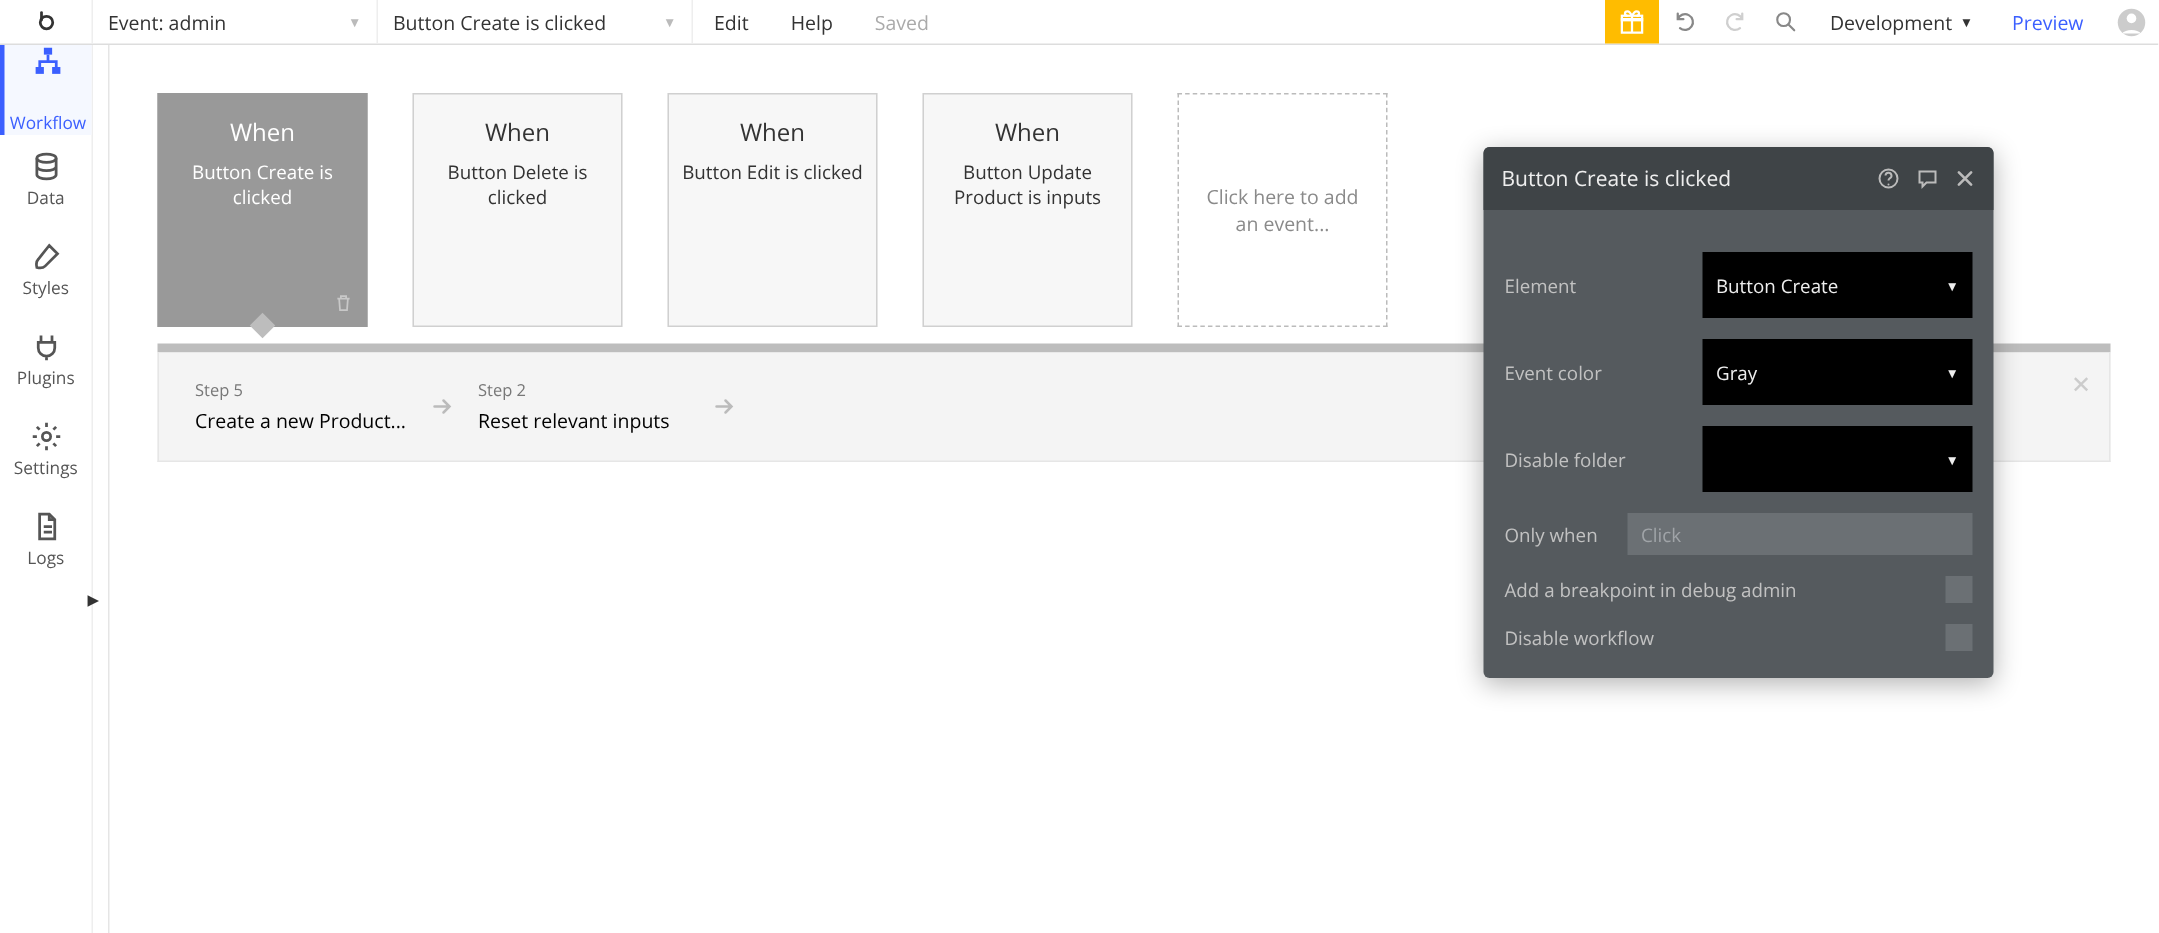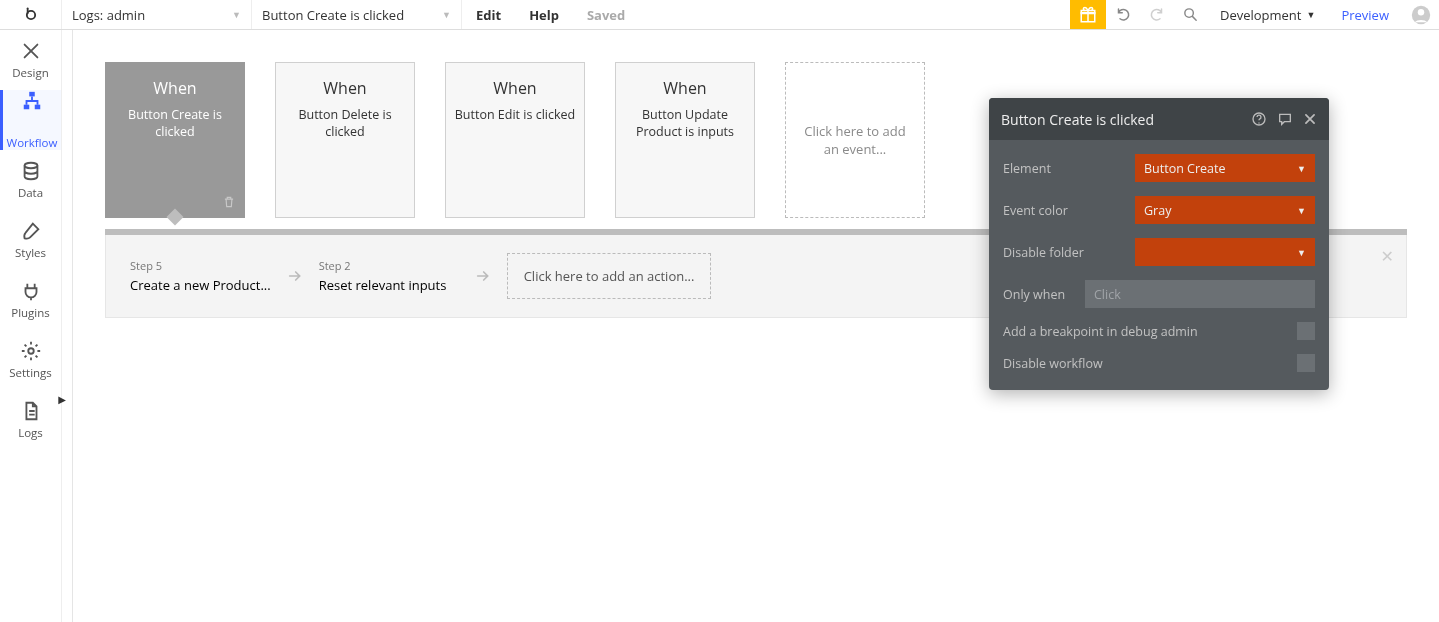--- a/index.html
+++ b/index.html
@@ -5,21 +5,21 @@
 * { margin:0; padding:0; box-sizing:border-box; font-family:"Open Sans","Helvetica Neue",Arial,sans-serif; }
 body { width:1439px; height:622px; background:#fff; color:#333; font-size:13px; overflow:hidden; }
 
 
 .topbar { height:30px; border-bottom:1px solid #ddd; display:flex; align-items:stretch; }
 .topbar .logo { width:62px; display:flex; align-items:center; justify-content:center; border-right:1px solid #eee; }
 .topbar .logo svg { width:20px; height:20px; }
 .topbar .sel { display:flex; align-items:center; padding:0 10px; border-right:1px solid #eee; gap:4px; min-width:170px; justify-content:space-between; color:#333; }
 .topbar .sel .caret { color:#bbb; }
 .topbar .menu { display:flex; align-items:center; }
-.topbar .menu .mitem { padding:0 14px; display:flex; align-items:flex-end; color:#333; cursor:pointer;font-weight:bold; }
+.topbar .menu .mitem { padding:0 14px; display:flex; align-items:flex-end; color:#333; cursor:pointer; }
 .topbar .menu .saved { color:#aaa; cursor:default; }
 .topbar .spacer { flex:1; }
 .topbar .gift { width:36px; background:#ffbc00; display:flex; align-items:center; justify-content:center; }
 .topbar .iconbtn { width:34px; display:flex; align-items:center; justify-content:center; color:#888; }
 .topbar .dev { display:flex; align-items:center; padding:0 12px; gap:5px; color:#333;text-align:center; }
 .topbar .preview { display:flex; align-items:center; padding:0 14px; color:#3b5fff; cursor:pointer; }
 .topbar .avatar { width:36px; display:flex; align-items:center; justify-content:center; }
 .caret { font-size:9px; }
 
 
@@ -55,42 +55,42 @@
 .step .title { font-size:13px; color:#000000; }
 .arrow { color:#bbb; }
 .add-action { border:1px dashed #bbb; padding:13px 16px; font-size:13px; color:#555; cursor:pointer; }
 .steps-box .close-steps { position:absolute; right:12px; top:10px; color:#ccc; font-size:16px; cursor:pointer; }
 
 
 .panel { position:absolute; top:98px; right:110px; width:340px; background:#555a5e; color:#ddd; border-radius:4px; box-shadow:0 4px 18px rgba(0,0,0,.3); }
 .panel .phead { background:#3f4447; height:42px; display:flex; align-items:center; padding:0 12px; border-radius:4px 4px 0 0; gap:10px; }
 .panel .phead .ptitle { flex:1; font-size:14px; color:#eee; }
 .panel .phead .picon { color:#bbb; cursor:pointer; }
-.panel .pbody { padding:14px 14px 18px; display:flex; flex-direction:column; gap:14px; }
+.panel .pbody { padding:28px 14px 18px; display:flex; flex-direction:column; gap:14px; }
 .panel .row { display:flex; align-items:center; gap:12px; }
 .panel .row .lab { width:120px; font-size:12.5px; color:#c2c2c2; }
-.panel .row .sel2 { flex:1; height:28px; background:#c2410c; border:none; display:flex; align-items:center; justify-content:space-between; padding:0 9px; font-size:12.5px; color:#eee; cursor:pointer; }
+.panel .row .sel2 { flex:1; height:44px; background:#000000; border:none; display:flex; align-items:center; justify-content:space-between; padding:0 9px; font-size:12.5px; color:#eee; cursor:pointer; }
 .panel .row .inp { flex:1; height:28px; background:#6b7074; border:none; padding:0 9px; font-size:12.5px; color:#bbb; }
 .panel .row .inp::placeholder { color:#a0a4a8; }
 .panel .row .chk { width:18px; height:18px; background:#6b7074; cursor:pointer; }
 
 svg { display:block; }
 </style>
 </head>
 <body>
 
 <div class="topbar">
   <div class="logo">
     <svg viewBox="0 0 24 24">
         <circle cx="12" cy="12" r="5" fill="none" stroke="#333" stroke-width="2.2"></circle>
         <path d="M8 4 v6" stroke="#333" stroke-width="2.2" stroke-linecap="round"></path>
       </svg>
   </div>
   <div class="sel" style="min-width:190px">
-    <span>Logs: admin</span>
+    <span>Event: admin</span>
     <span class="caret">▼</span>
   </div>
   <div class="sel" style="min-width:210px">
     <span>Button Create is clicked</span>
     <span class="caret">▼</span>
   </div>
   <div class="menu">
     <div class="mitem">
         <span>Edit</span>
       </div>
@@ -135,26 +135,20 @@
   <div class="avatar">
     <svg width="22" height="22" viewBox="0 0 24 24">
         <circle cx="12" cy="12" r="10" fill="#ccc"></circle>
         <circle cx="12" cy="9" r="3.5" fill="#fff"></circle>
         <path d="M5 20 a8 5 0 0 1 14 0" fill="#fff"></path>
       </svg>
   </div>
 </div>
 
 <div class="side">
-  <div class="tab">
-    <svg viewBox="0 0 24 24">
-        <path d="M5 19 l14-14 M5 5 l14 14" stroke="#555" stroke-width="2" stroke-linecap="round"></path>
-      </svg>
-    <span>Design</span>
-  </div>
   <div class="tab active">
     <svg viewBox="0 0 24 24">
         <rect x="9" y="2" width="6" height="5" fill="#3b5fff"></rect>
         <rect x="3" y="16" width="6" height="5" fill="#3b5fff"></rect>
         <rect x="15" y="16" width="6" height="5" fill="#3b5fff"></rect>
         <path d="M12 7 v5 M6 16 v-4 h12 v4" stroke="#3b5fff" stroke-width="2" fill="none"></path>
       </svg>
     <span>Workflow</span>
   </div>
   <div class="tab">
@@ -238,23 +232,20 @@
     </div>
     <div class="step">
       <div class="label">Step 2</div>
       <div class="title">Reset relevant inputs</div>
     </div>
     <div class="arrow">
       <svg width="16" height="16" viewBox="0 0 24 24">
           <path d="M4 12 h14 M13 6 l6 6 -6 6" fill="none" stroke="#bbb" stroke-width="2.5" stroke-linecap="round"></path>
         </svg>
     </div>
-    <div class="add-action">
-      <span>Click here to add an action...</span>
-    </div>
     <div class="close-steps">✕</div>
   </div>
 
 </div>
 
 <div class="panel">
   <div class="phead">
     <span class="ptitle">Button Create is clicked</span>
     <span class="picon">
       <svg width="16" height="16" viewBox="0 0 24 24">

